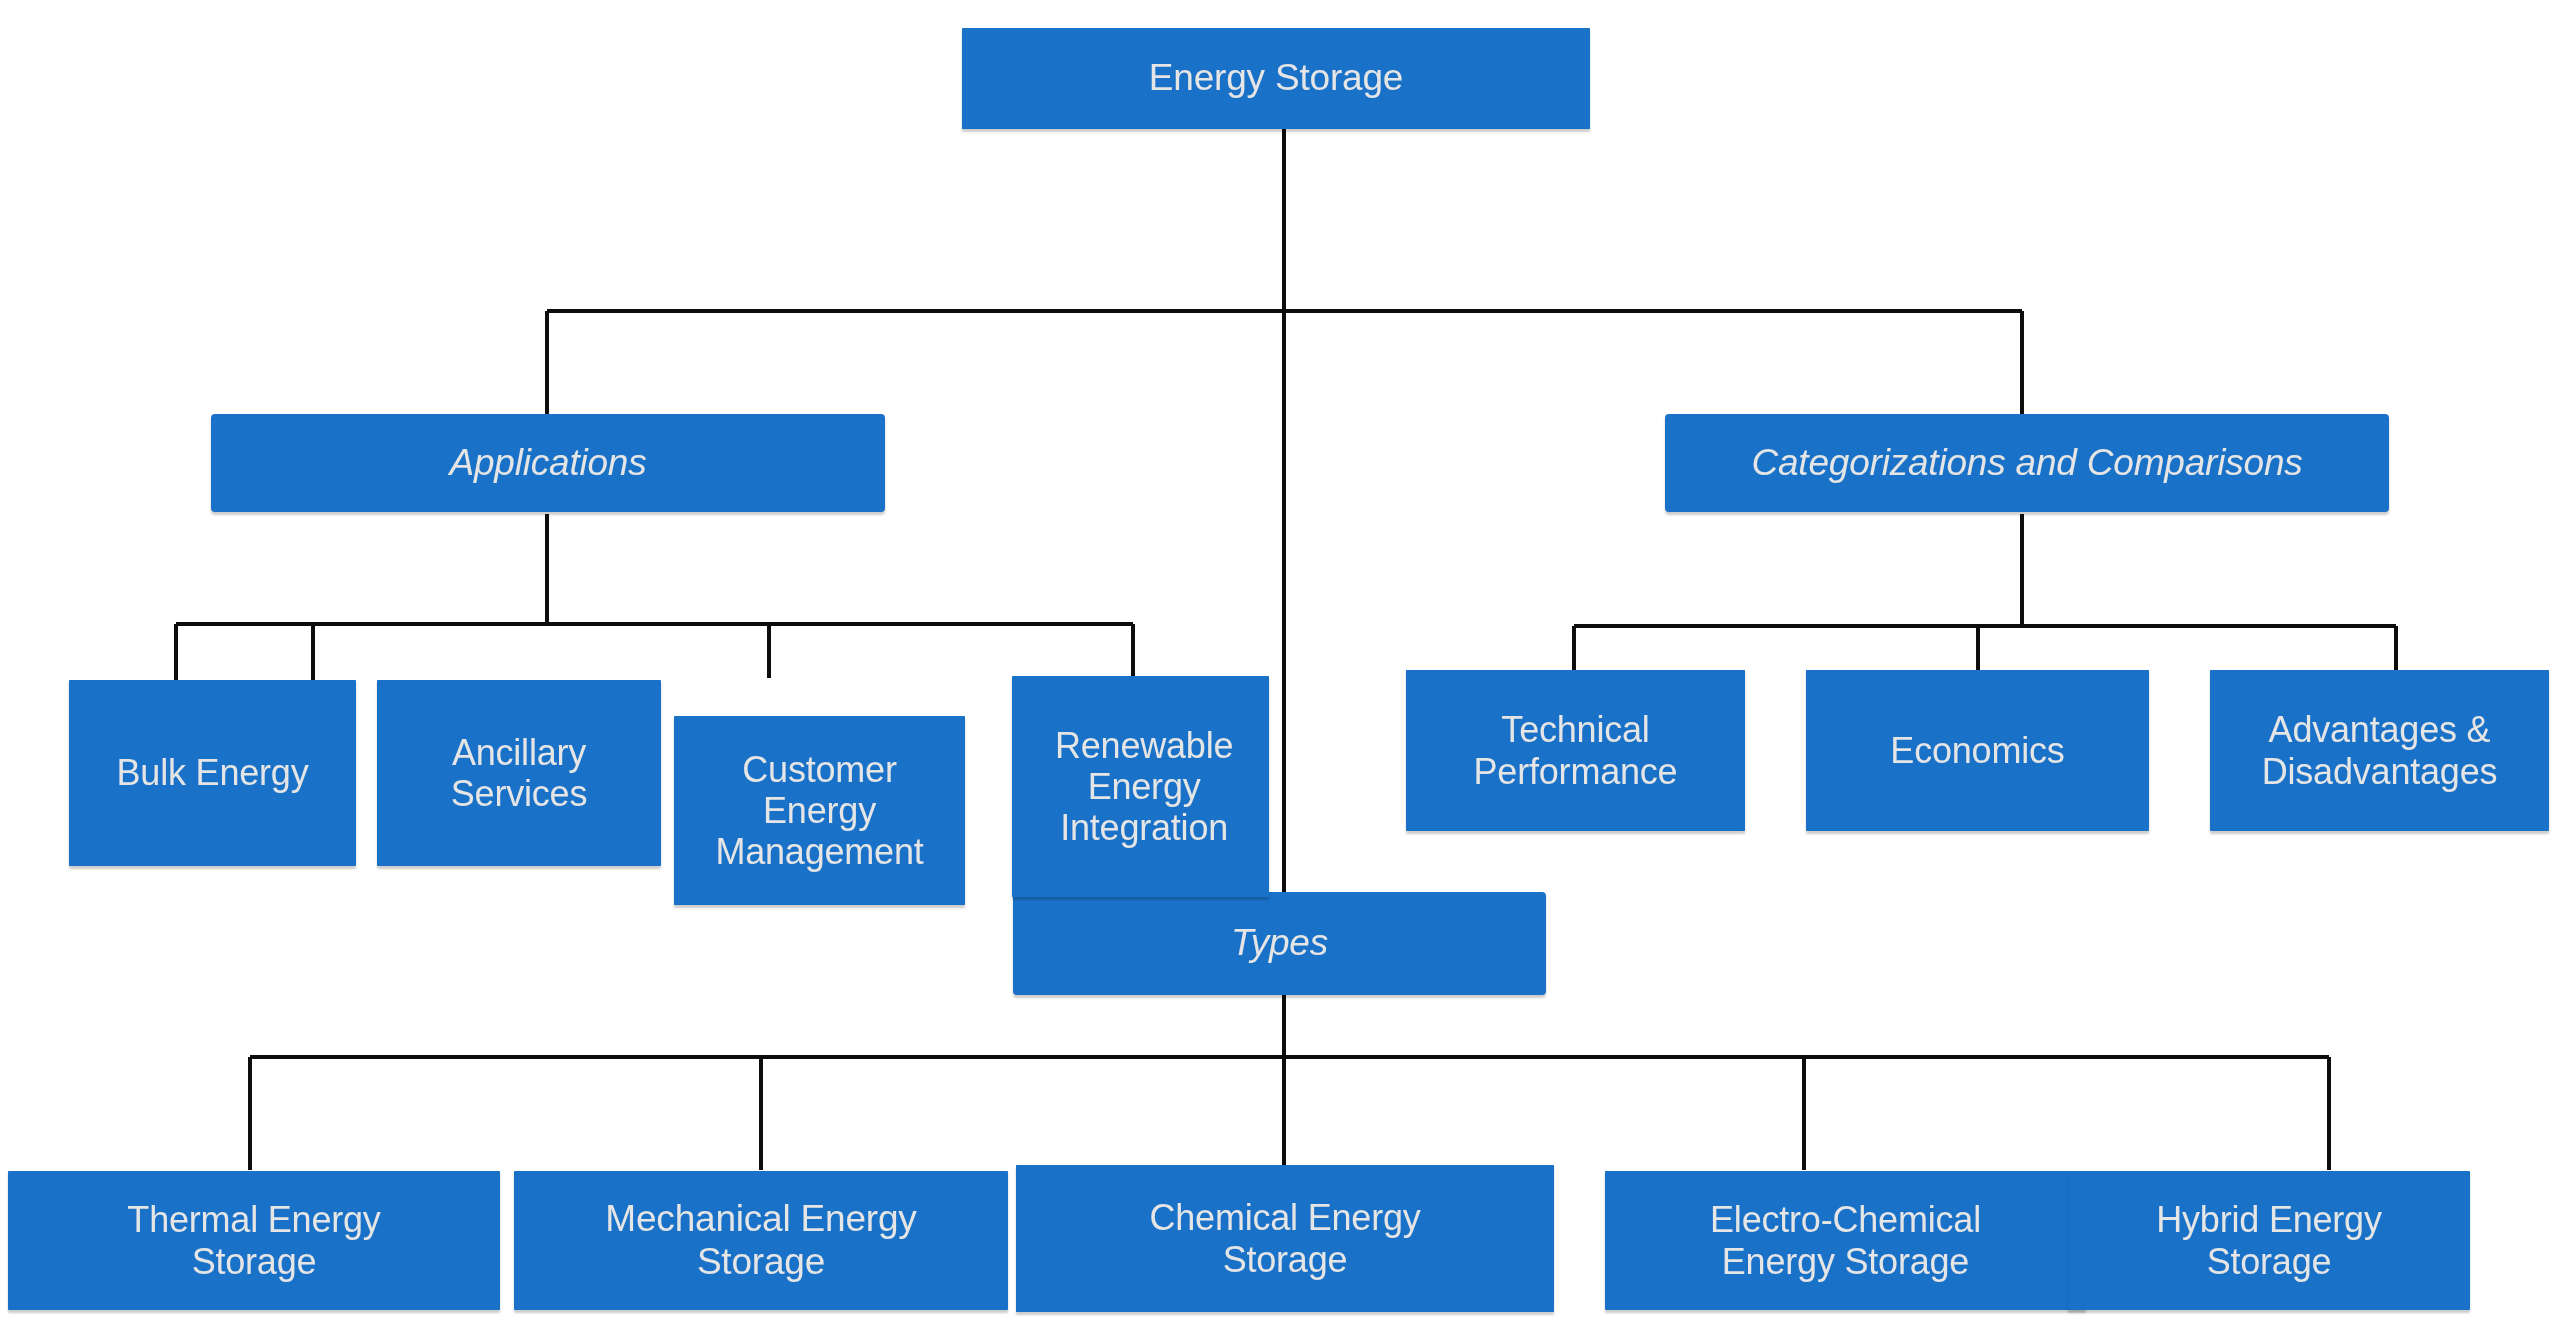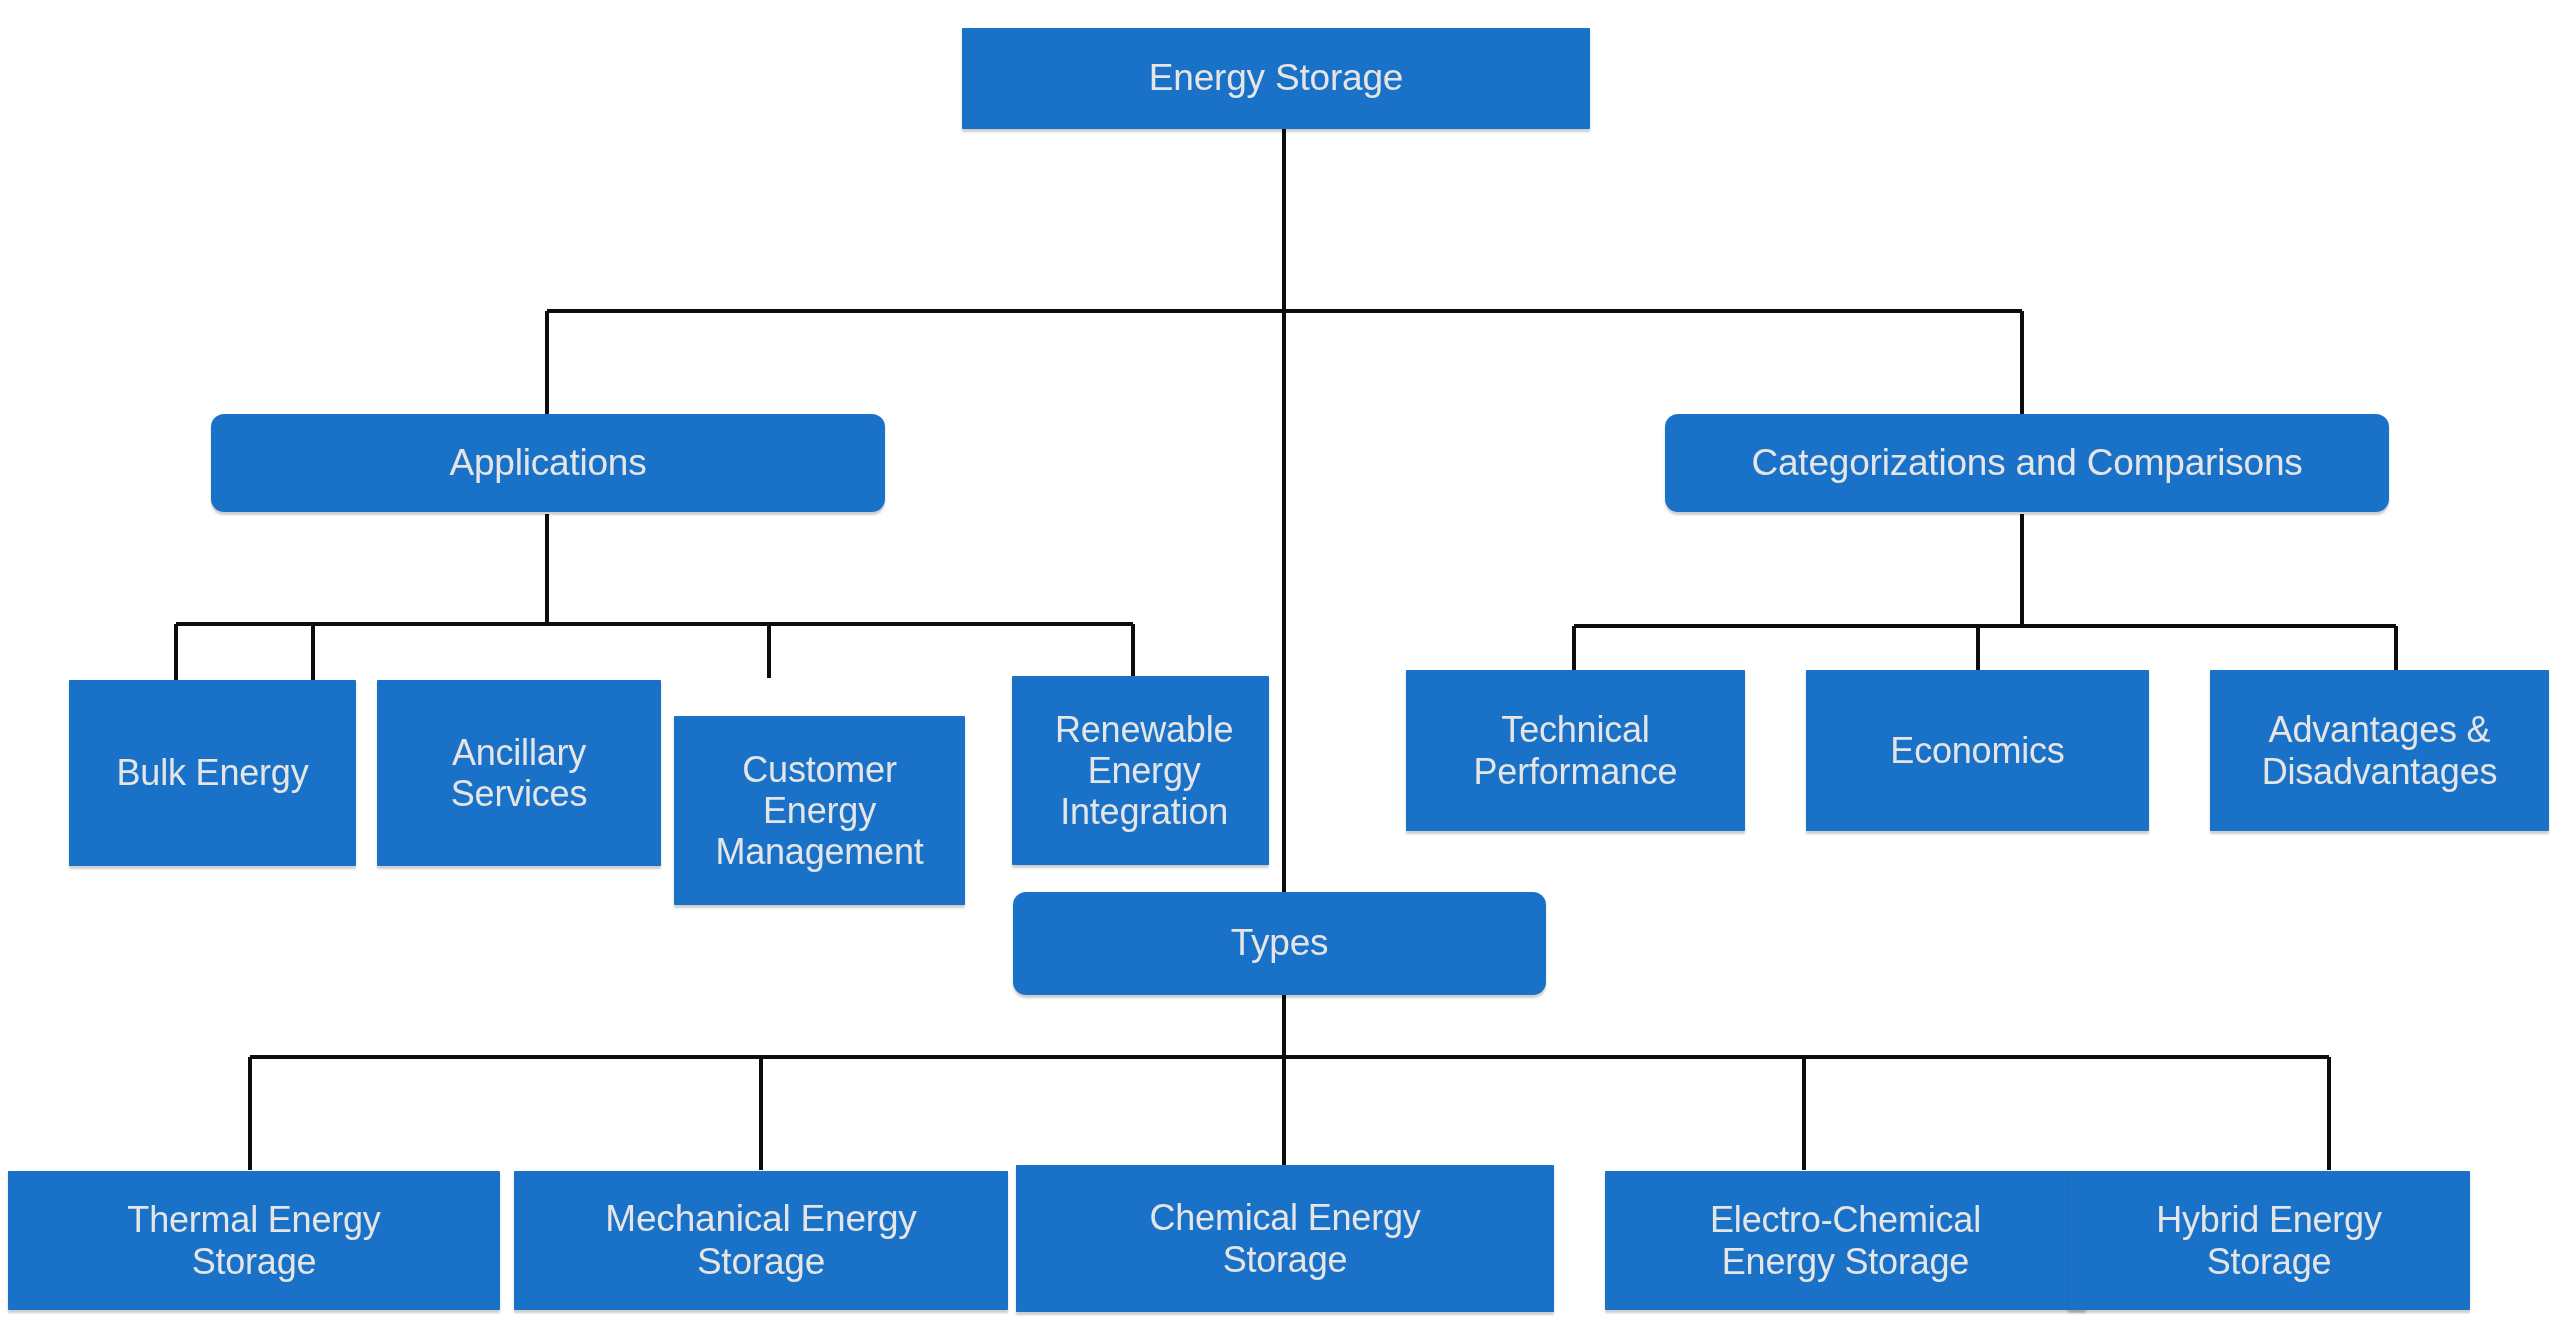--- a/index.html
+++ b/index.html
@@ -40,21 +40,22 @@
     box-shadow: 0 2.4px 2.4px rgba(0,0,0,0.20);
     z-index: 5;
     padding: 1.6px 4.8px;
   }
   .node .label {
     display: block;
     width: 100%;
     white-space: pre-line;
   }
   .rounded {
-    border-radius: 13px;
+    border-radius: 4px;
+    font-style: italic;
   }
   .sq {
     border-radius: 0.8px;
   }
 </style>
 </head>
 <body>
 
 <div id="canvas">
 
@@ -113,21 +114,21 @@
   <div class="node sq" style="left:69px; top:680px; width:287px; height:186px; font-size:36px;">
     <span class="label">Bulk Energy</span>
   </div>
 
   <div class="node sq" style="left:674px; top:676px; width:291px; height:189px; font-size:36px;margin-top:40px;">
     <span class="label">Customer
 Energy
 Management</span>
   </div>
 
-  <div class="node sq" style="left:1012px; top:676px; width:257px; height:189px; font-size:36px;padding-left:12px;">
+  <div class="node sq" style="left:1012px; top:676px; width:257px; height:221px; font-size:36px;padding-left:12px;">
     <span class="label">Renewable
 Energy
 Integration</span>
   </div>
 
   <div class="node sq" style="left:1406px; top:670px; width:339px; height:161px; font-size:36px;">
     <span class="label">Technical
 Performance</span>
   </div>
 

